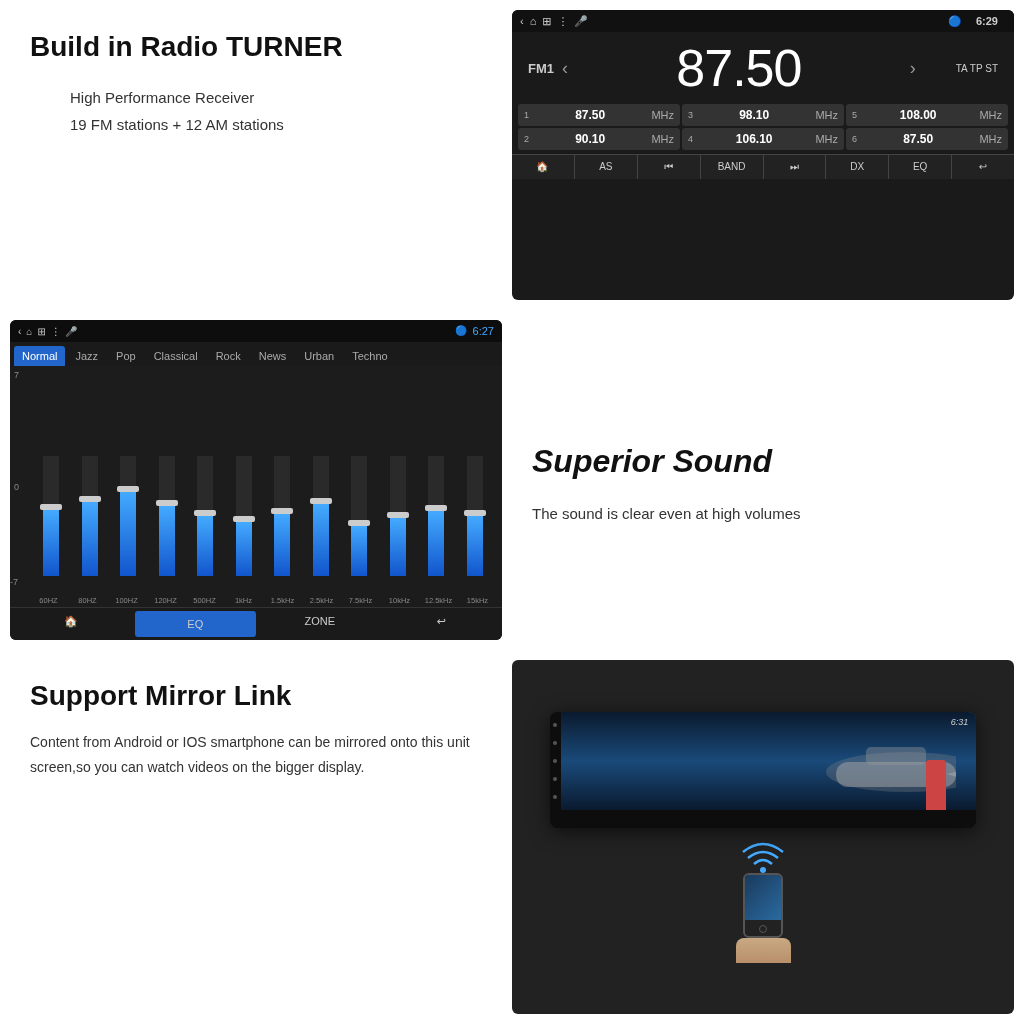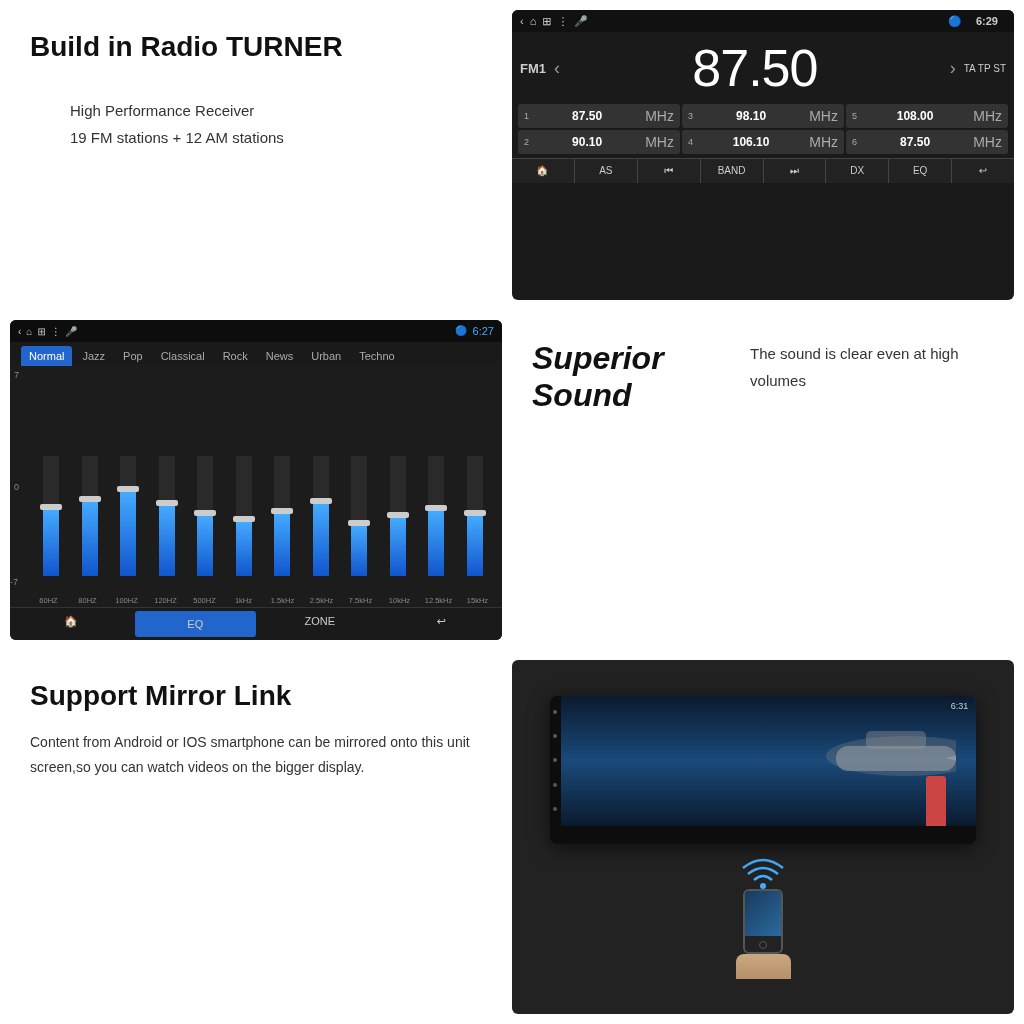--- a/index.html
+++ b/index.html
@@ -23,21 +23,21 @@
     .radio-text {
       padding: 30px 20px 20px 30px;
       display: flex;
       flex-direction: column;
       justify-content: flex-start;
     }
     .radio-text h2 {
       font-size: 28px;
       font-weight: 900;
       color: #111;
-      margin-bottom: 33px;
+      margin-bottom: 20px;
       line-height: 1.2;
     }
     .radio-text p {
       font-size: 15px;
       color: #333;
       line-height: 1.8;
       margin-left: 40px;
     }
 
     .radio-screen {
@@ -89,21 +89,21 @@
       display: flex;
       justify-content: space-between;
       color: #aaa;
       font-size: 9px;
       padding: 2px 0;
     }
     .radio-main {
       display: flex;
       align-items: center;
       justify-content: center;
-      padding: 6px 8px;
+      padding: 6px 16px;
       gap: 8px;
     }
     .radio-band {
       color: #ccc;
       font-size: 13px;
       font-weight: bold;
     }
     .radio-arrow {
       color: #999;
       font-size: 18px;
@@ -113,20 +113,21 @@
       font-size: 52px;
       font-weight: 300;
       letter-spacing: -1px;
       flex: 1;
       text-align: center;
     }
     .radio-tags {
       color: #ccc;
       font-size: 10px;
       line-height: 1.5;
+      margin-left: 32px;
     }
     .radio-presets {
       display: grid;
       grid-template-columns: 1fr 1fr 1fr;
       gap: 2px;
       padding: 0 6px;
       margin-bottom: 4px;
     }
     .radio-preset {
       background: #333;
@@ -140,21 +141,21 @@
       color: #aaa;
       font-size: 9px;
     }
     .preset-freq {
       color: #fff;
       font-size: 12px;
       font-weight: bold;
     }
     .preset-unit {
       color: #aaa;
-      font-size: 14px;
+      font-size: 11px;
     }
     .radio-controls {
       display: flex;
       background: #222;
       border-top: 1px solid #444;
     }
     .radio-ctrl {
       flex: 1;
       text-align: center;
       color: #ccc;
@@ -201,21 +202,20 @@
     .eq-mode {
       padding: 4px 8px;
       border-radius: 3px 3px 0 0;
       color: #aaa;
       font-size: 11px;
       cursor: pointer;
     }
     .eq-mode.active {
       background: #2266cc;
       color: #fff;
-      margin-left: 7px;
     }
     .eq-body {
       flex: 1;
       background: #1c1c1c;
       display: flex;
       flex-direction: column;
       padding: 4px 6px 0;
     }
     .eq-bars-wrapper {
       position: relative;
@@ -288,21 +288,21 @@
     .eq-footer-btn.active {
       background: #2266cc;
       border-radius: 3px;
       margin: 3px;
     }
 
     
     .sound-text {
       padding: 30px 30px 20px 20px;
       display: flex;
-      flex-direction: row;
+      flex-direction: column;
       justify-content: center;
     }
     .sound-text h2 {
       font-size: 32px;
       font-weight: 900;
       font-style: italic;
       color: #111;
       margin-bottom: 20px;
     }
     .sound-text p {
@@ -350,24 +350,25 @@
     .car-unit {
       width: 85%;
       background: #111;
       border-radius: 8px;
       overflow: hidden;
       position: relative;
       box-shadow: 0 4px 20px rgba(0,0,0,0.6);
     }
     .car-unit-screen {
       width: 100%;
-      height: 130px;
+      height: 98px;
       background: linear-gradient(135deg, #1a3a5c 0%, #2a6aa0 40%, #1a3a5c 100%);
       position: relative;
       overflow: hidden;
+      font-style: italic;
     }
     .plane-bg {
       position: absolute;
       top: 0; left: 0; right: 0; bottom: 0;
       background: linear-gradient(to bottom, #0a1a2e 0%, #1a4a7a 50%, #0a1a2e 100%);
     }
     .car-ctrl-dot {
       width: 4px;
       height: 4px;
       border-radius: 50%;

